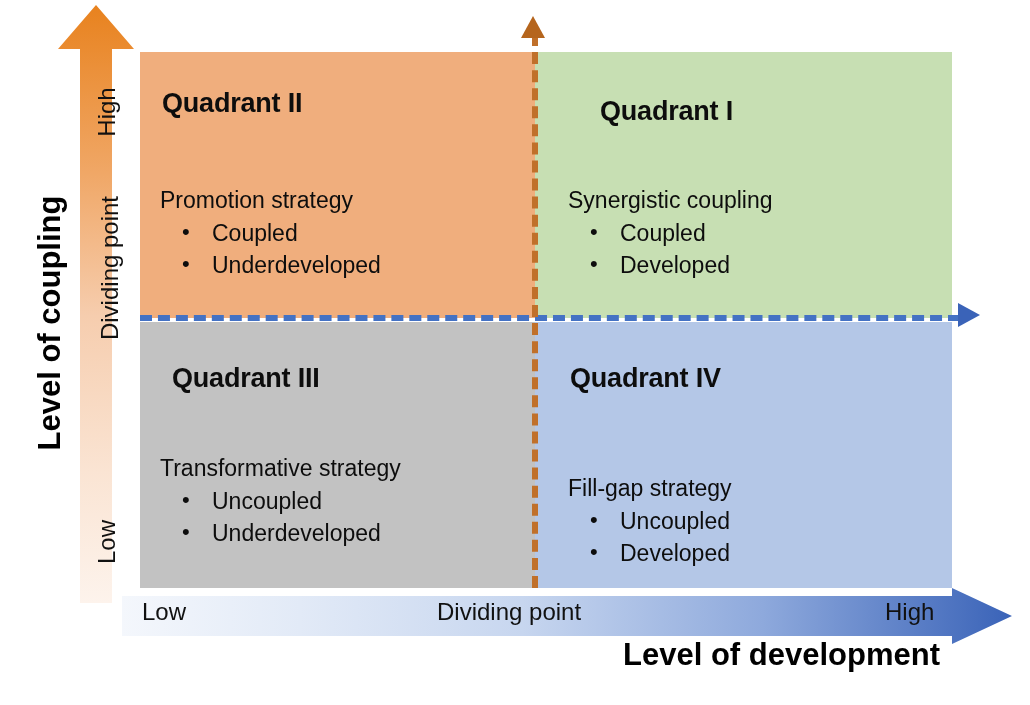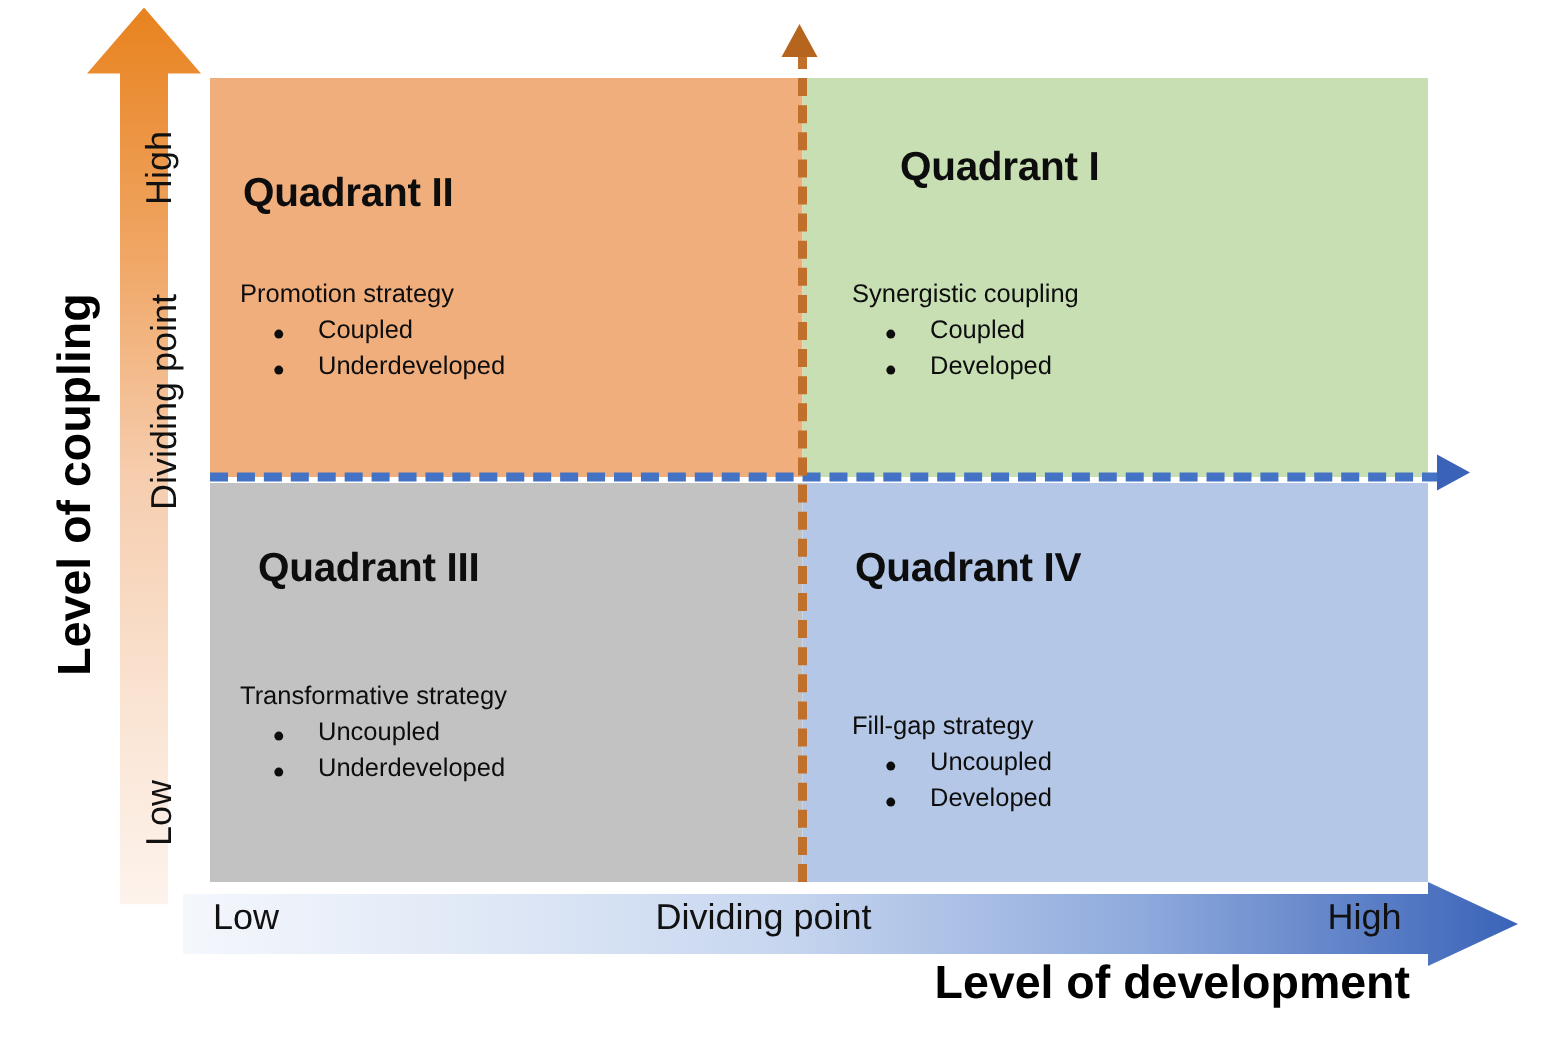--- a/index.html
+++ b/index.html
@@ -32,21 +32,21 @@
   .q-title {
     position: absolute;
     font-weight: bold;
     font-size: 27px;
     color: #0d0d0d;
     letter-spacing: -0.2px;
     white-space: nowrap;
   }
   .q-body {
     position: absolute;
-    font-size: 17px;
+    font-size: 23px;
     color: #0d0d0d;
     line-height: 1.42;
     white-space: nowrap;
   }
   .q-body .head { display: block; }
   .q-body ul {
     list-style: none;
     margin: 0;
     padding: 0 0 0 22px;
   }
@@ -57,21 +57,21 @@
   .q-body li::before {
     content: "\2022";
     position: absolute;
     left: 0;
     top: -1px;
     font-size: 22px;
     line-height: inherit;
   }
 
   
-  #q2-title { left: 162px; top: 113px; }
+  #q2-title { left: 162px; top: 88px; }
   #q2-body  { left: 160px; top: 184px; }
   
   #q1-title { left: 570px; top: 96px; margin-left: 30px; }
   #q1-body  { left: 568px; top: 184px; }
   
   #q3-title { left: 172px; top: 363px; }
   #q3-body  { left: 160px; top: 452px; }
   
   #q4-title { left: 570px; top: 363px; }
   #q4-body  { left: 568px; top: 452px; margin-top: 20px; }

